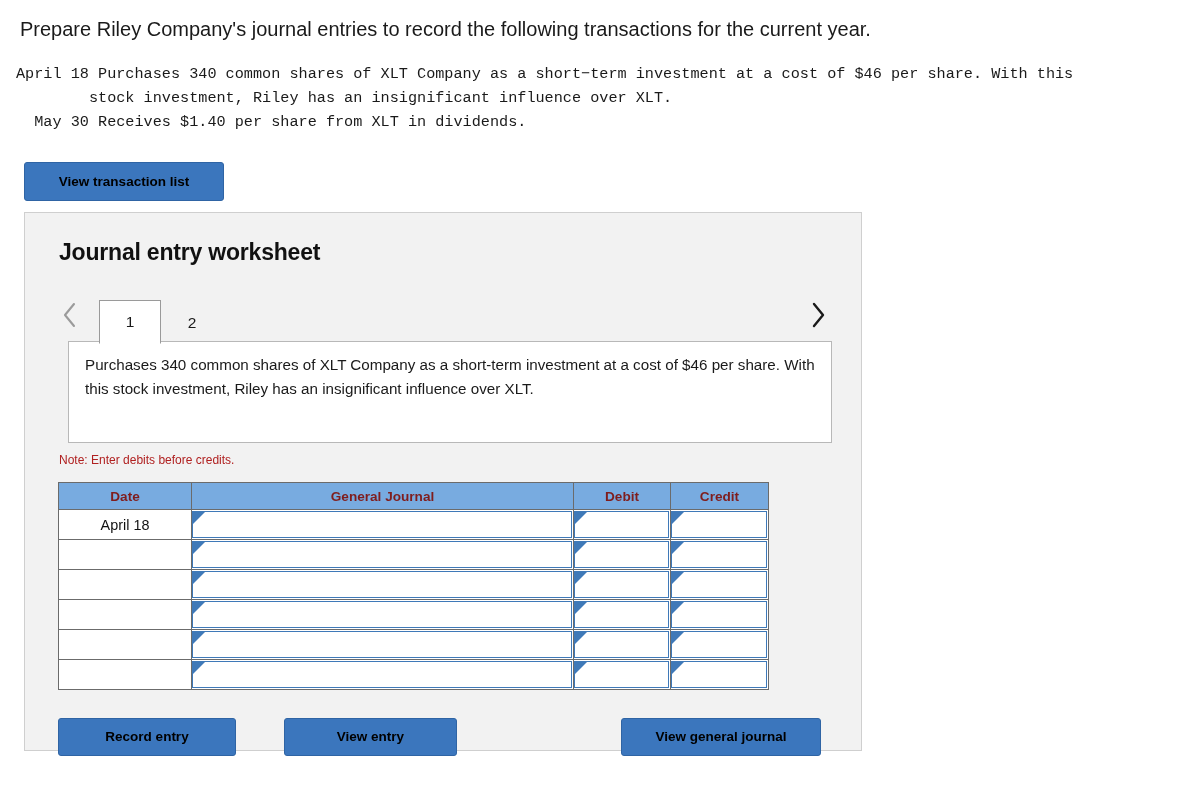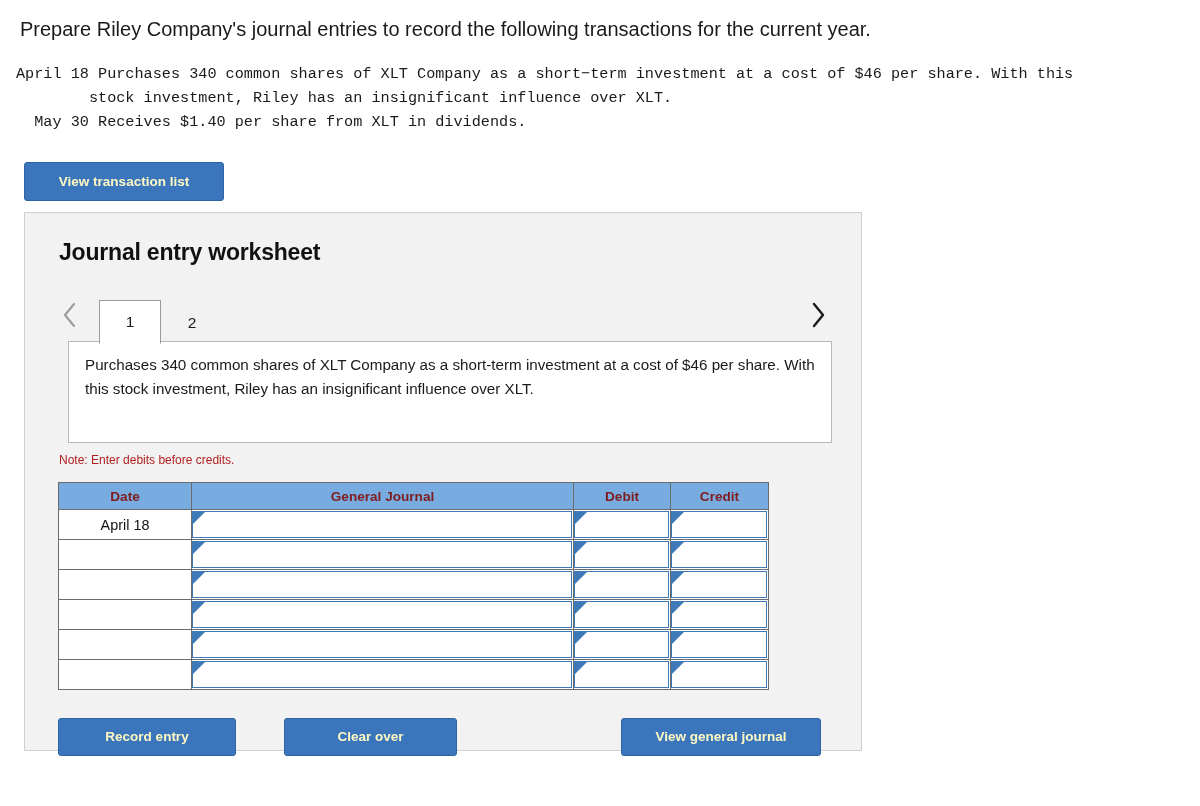--- a/index.html
+++ b/index.html
@@ -33,21 +33,21 @@
     line-height: 24px;
     color: #1a1a1a;
     white-space: pre;
   }
 
   
   .btn {
     background: #3b76bd;
     border: 1px solid #2f64a4;
     border-radius: 3px;
-    color: #fef9c3;
+    color: #000000;
     font-size: 13.5px;
     font-weight: bold;
     font-family: "Liberation Sans", sans-serif;
     text-align: center;
     cursor: pointer;
     padding: 0;
     line-height: 1;
     display: flex;
     align-items: center;
     justify-content: center;
@@ -403,16 +403,16 @@
           <div class="field">
             <span class="corner-marker"></span>
           </div>
         </td>
       </tr>
     </tbody>
   </table>
 
   <div class="btn" id="record-entry-button">Record entry</div>
 
-  <div class="btn" id="clear-entry-button">Clear over</div>
+  <div class="btn" id="clear-entry-button">View entry</div>
 
   <div class="btn" id="view-general-journal-button">View general journal</div>
 </div>
 
 </body></html>

